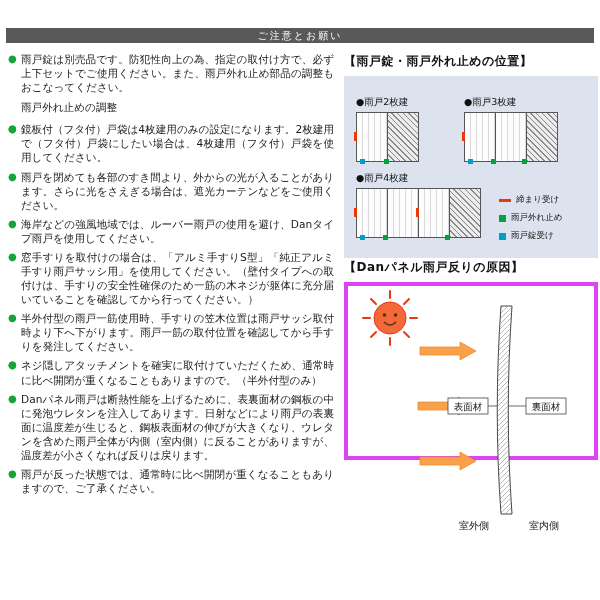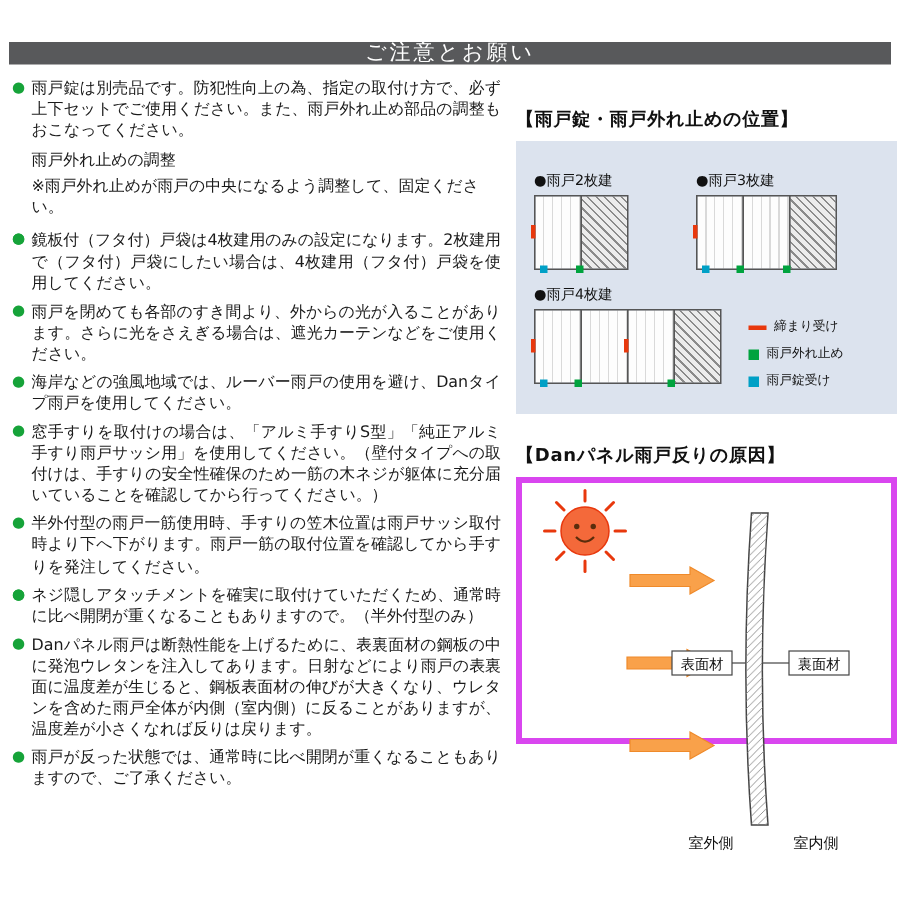--- a/index.html
+++ b/index.html
@@ -4,35 +4,35 @@
 <style>
   * { margin:0; padding:0; box-sizing:border-box; }
   html,body { background:#ffffff; }
   .page {
     position:relative; width:600px; height:600px; background:#fff;
     font-family:"DejaVu Sans","Liberation Sans",sans-serif;
     color:#1a1a1a; overflow:hidden;
   }
   .header-bar {
     margin:28px 6px 0 6px; height:15px; background:#58595b;
-    color:#fff; font-size:14px; line-height:15px; text-align:center; letter-spacing:2px;
+    color:#fff; font-size:10px; line-height:15px; text-align:center; letter-spacing:2px;
   }
   .content { display:flex; margin:9px 6px 0 8px; gap:10px; }
 
   
   .notes-col { width:326px; flex:none; }
   .note { position:relative; padding-left:13px; margin-bottom:5px;
           font-size:10.6px; line-height:1.33; text-align:justify; }
   .note .bullet { position:absolute; left:0; top:0; color:#16a339; font-size:10px; }
   .sub-note { margin:6px 0 8px 13px; font-size:10.6px; line-height:1.33; }
   .sub-note .sub-title { margin-bottom:3px; }
 
   
   .right-col { width:254px; flex:none; }
-  .diag-title { font-size:12px; font-weight:bold; color:#111; margin:19px 0 6px; letter-spacing:0.5px; }
+  .diag-title { font-size:12px; font-weight:bold; color:#111; margin:1px 0 6px; letter-spacing:0.5px; }
 
   .pos-box { position:relative; width:254px; height:182px; background:#dce3ee; }
   .shutter-group { position:absolute; }
   .group-label { font-size:9.5px; color:#111; margin-bottom:3px; }
   .panels-row { position:relative; display:flex; }
   .sh-panel { width:32px; height:50px; border:1px solid #555; flex:none;
               background:repeating-linear-gradient(90deg,#fdfdfd 0 5px,#d9d9d9 5px 6px);
               margin-right:-1px; }
   .sh-panel.hatched { background:repeating-linear-gradient(45deg,#8b8b8b 0 1px,#ececec 1px 4px); }
   .mk { position:absolute; display:block; }
@@ -63,21 +63,20 @@
 
     <div class="notes-col">
 
       <div class="note">
         <span class="bullet">●</span>
         <span>雨戸錠は別売品です。防犯性向上の為、指定の取付け方で、必ず上下セットでご使用ください。また、雨戸外れ止め部品の調整もおこなってください。</span>
       </div>
 
       <div class="sub-note">
         <div class="sub-title">雨戸外れ止めの調整</div>
-        <div class="sub-text">※雨戸外れ止めが雨戸の中央になるよう調整して、固定ください。</div>
       </div>
 
       <div class="note">
         <span class="bullet">●</span>
       </div>
       <div class="note">
         <span class="bullet">●</span>
         <span>鏡板付（フタ付）戸袋は4枚建用のみの設定になります。2枚建用で（フタ付）戸袋にしたい場合は、4枚建用（フタ付）戸袋を使用してください。</span>
       </div>
       <div class="note">

